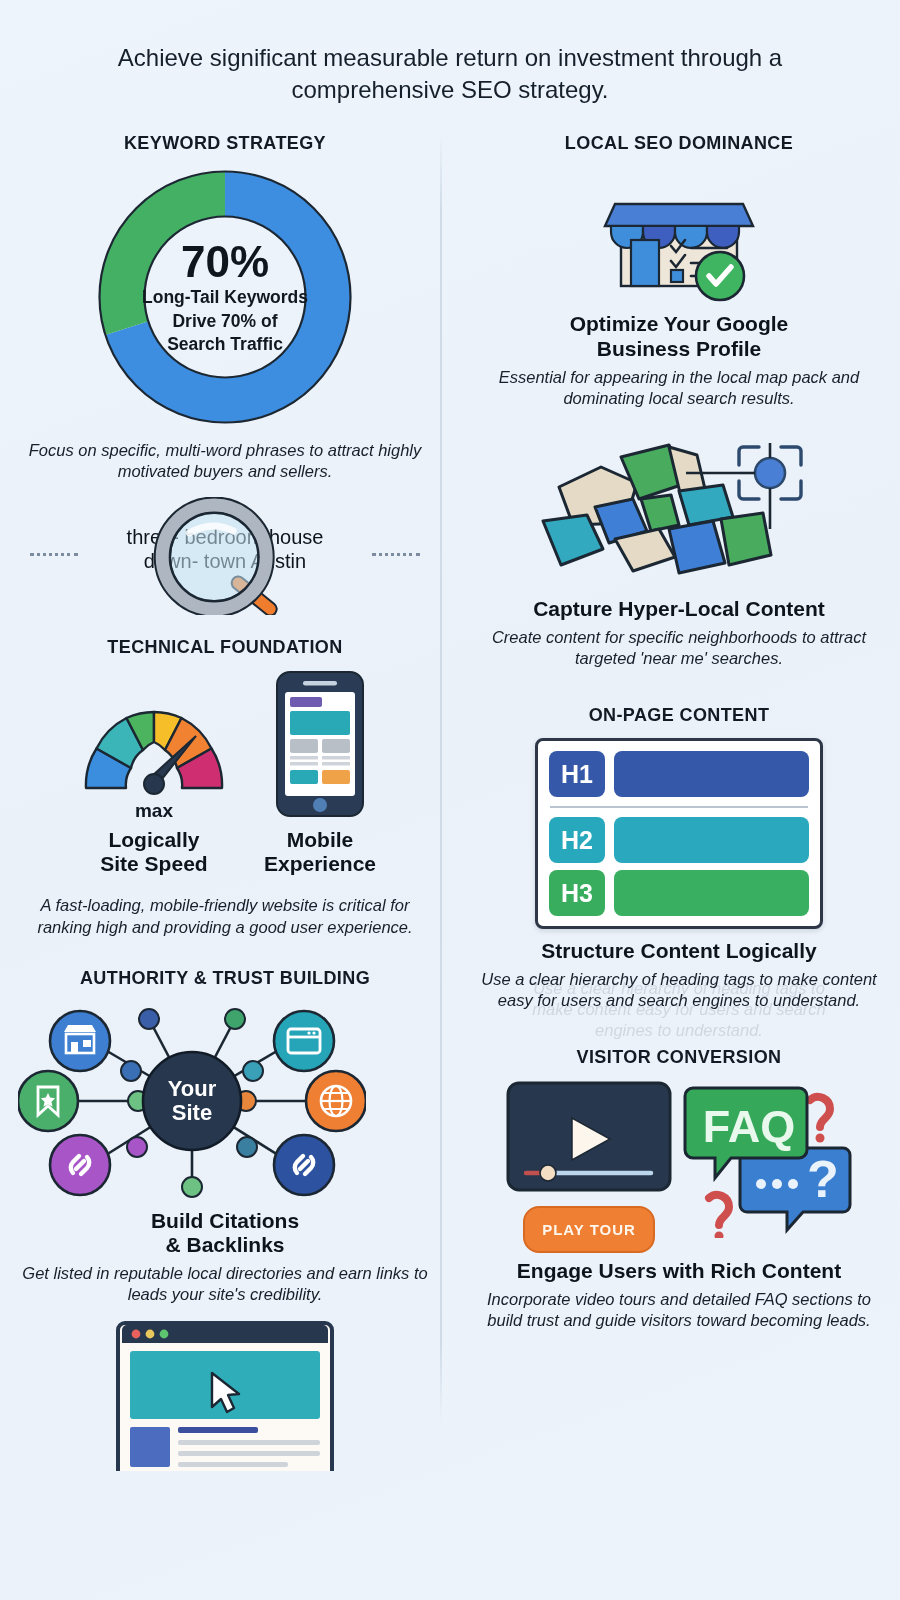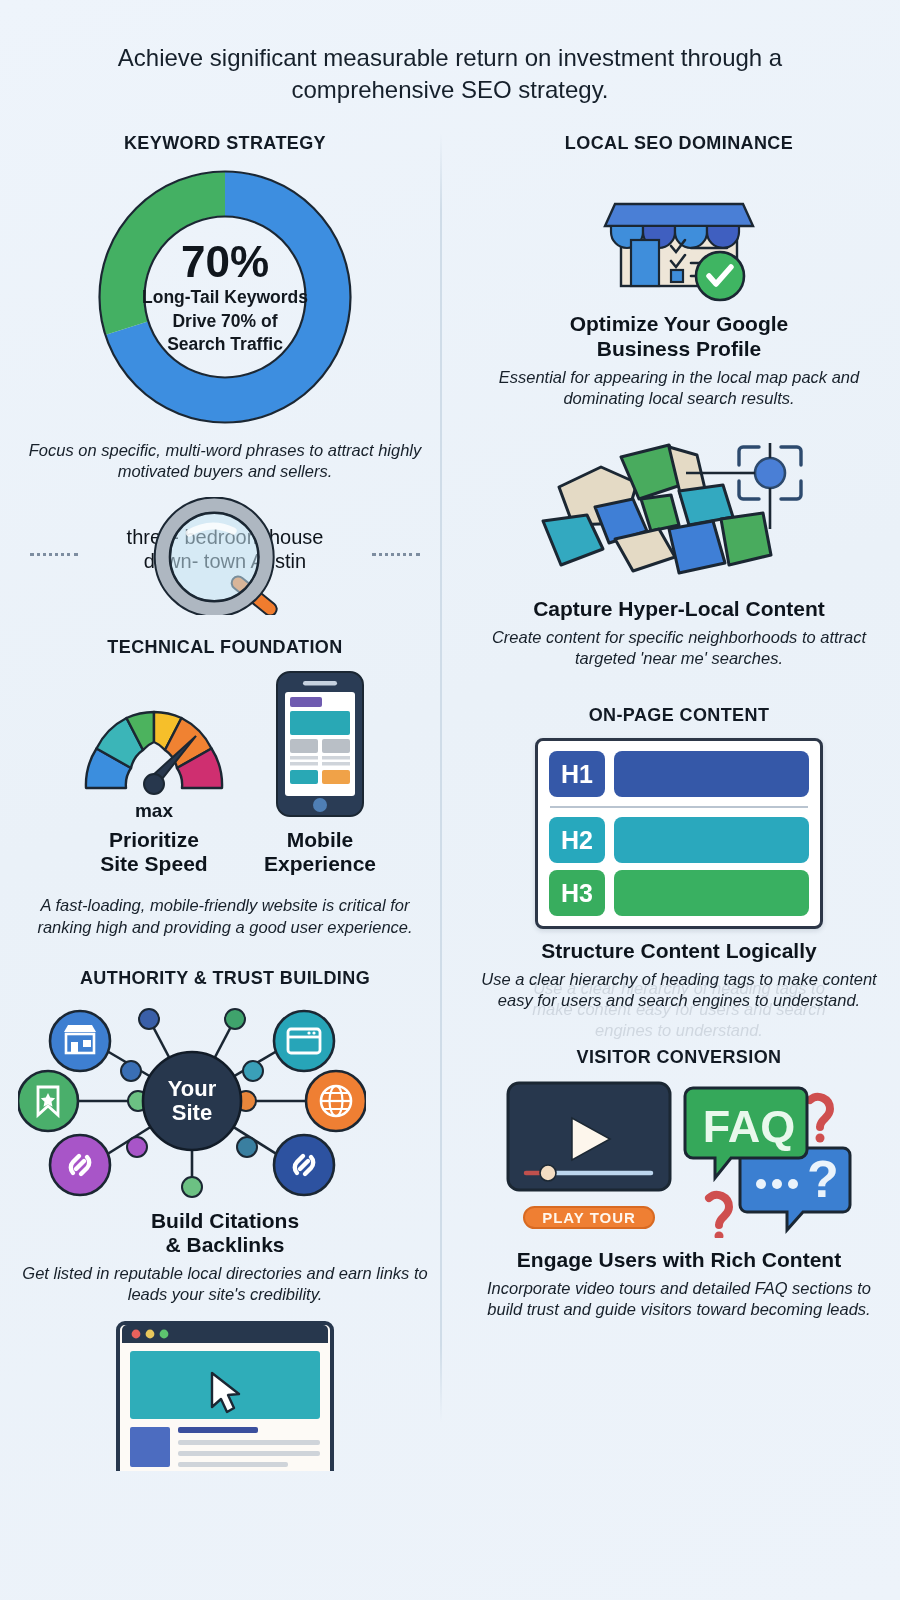--- a/index.html
+++ b/index.html
@@ -154,21 +154,21 @@
     display: flex; align-items: center; justify-content: center;
     color: #fff; font-size: 25px; font-weight: bold;
     flex: none;
   }
   .h-bar { flex: 1; height: 46px; border-radius: 8px; }
   .h-sep { height: 2px; background: #b9c4d0; margin: 9px 1px; }
 
   .conv-row { display: flex; justify-content: center; align-items: flex-start; gap: 8px; margin-top: 4px; }
 
   .play-btn {
-    width: 132px; height: 23px;
+    width: 132px; height: 47px;
     margin: 9px auto 0;
     background: #ef7f33;
     border: 2px solid #d86a22;
     border-radius: 16px;
     color: #fff7ee;
     font-size: 15px; font-weight: bold; letter-spacing: 1px;
     display: flex; align-items: center; justify-content: center;
   }
 </style>
 </head>
@@ -238,21 +238,21 @@
                 <path d="M22.5 68.5 A68 68 0 0 1 52.5 38 L69 70 A30 30 0 0 0 57 88 Z" fill="#3bb5b8"></path>
                 <path d="M52.5 38 A68 68 0 0 1 80 32 L80 62 A30 30 0 0 0 69 70 Z" fill="#4cb35e"></path>
                 <path d="M80 32 A68 68 0 0 1 107.5 38 L91 70 A30 30 0 0 0 80 62 Z" fill="#f6bf2a"></path>
                 <path d="M107.5 38 A68 68 0 0 1 137.5 68.5 L103 88 A30 30 0 0 0 91 70 Z" fill="#f08232"></path>
                 <path d="M137.5 68.5 A68 68 0 0 1 148 108 L108 108 A30 30 0 0 0 103 88 Z" fill="#cf2f70"></path>
               </g>
               <path d="M76 106 L84 104 L122 56 L78 96 Z" fill="#27374d" stroke="#1b2733" stroke-width="2"></path>
               <circle cx="80" cy="104" r="10" fill="#27374d" stroke="#1b2733" stroke-width="2"></circle>
             </svg>
             <div style="font-size:19px;font-weight:bold;color:#0f1720;margin-top:-6px;">max</div>
-            <div class="tech-label">Prioritize</div>
+            <div class="tech-label">Logically</div>
             <div class="tech-label" style="margin-top:0">Site Speed</div>
           </div>
 
           <div class="tech-item">
             <svg width="94" height="148" viewBox="0 0 94 148">
               <rect x="4" y="2" width="86" height="144" rx="13" fill="#2a3c55" stroke="#1b2733" stroke-width="2"></rect>
               <rect x="30" y="11" width="34" height="4.5" rx="2.2" fill="#c6d2e0"></rect>
               <rect x="12" y="22" width="70" height="104" rx="3" fill="#ffffff"></rect>
               <rect x="17" y="27" width="32" height="10" rx="2" fill="#6f5bb0"></rect>
               <rect x="17" y="41" width="60" height="24" rx="2" fill="#29a8b5"></rect>

